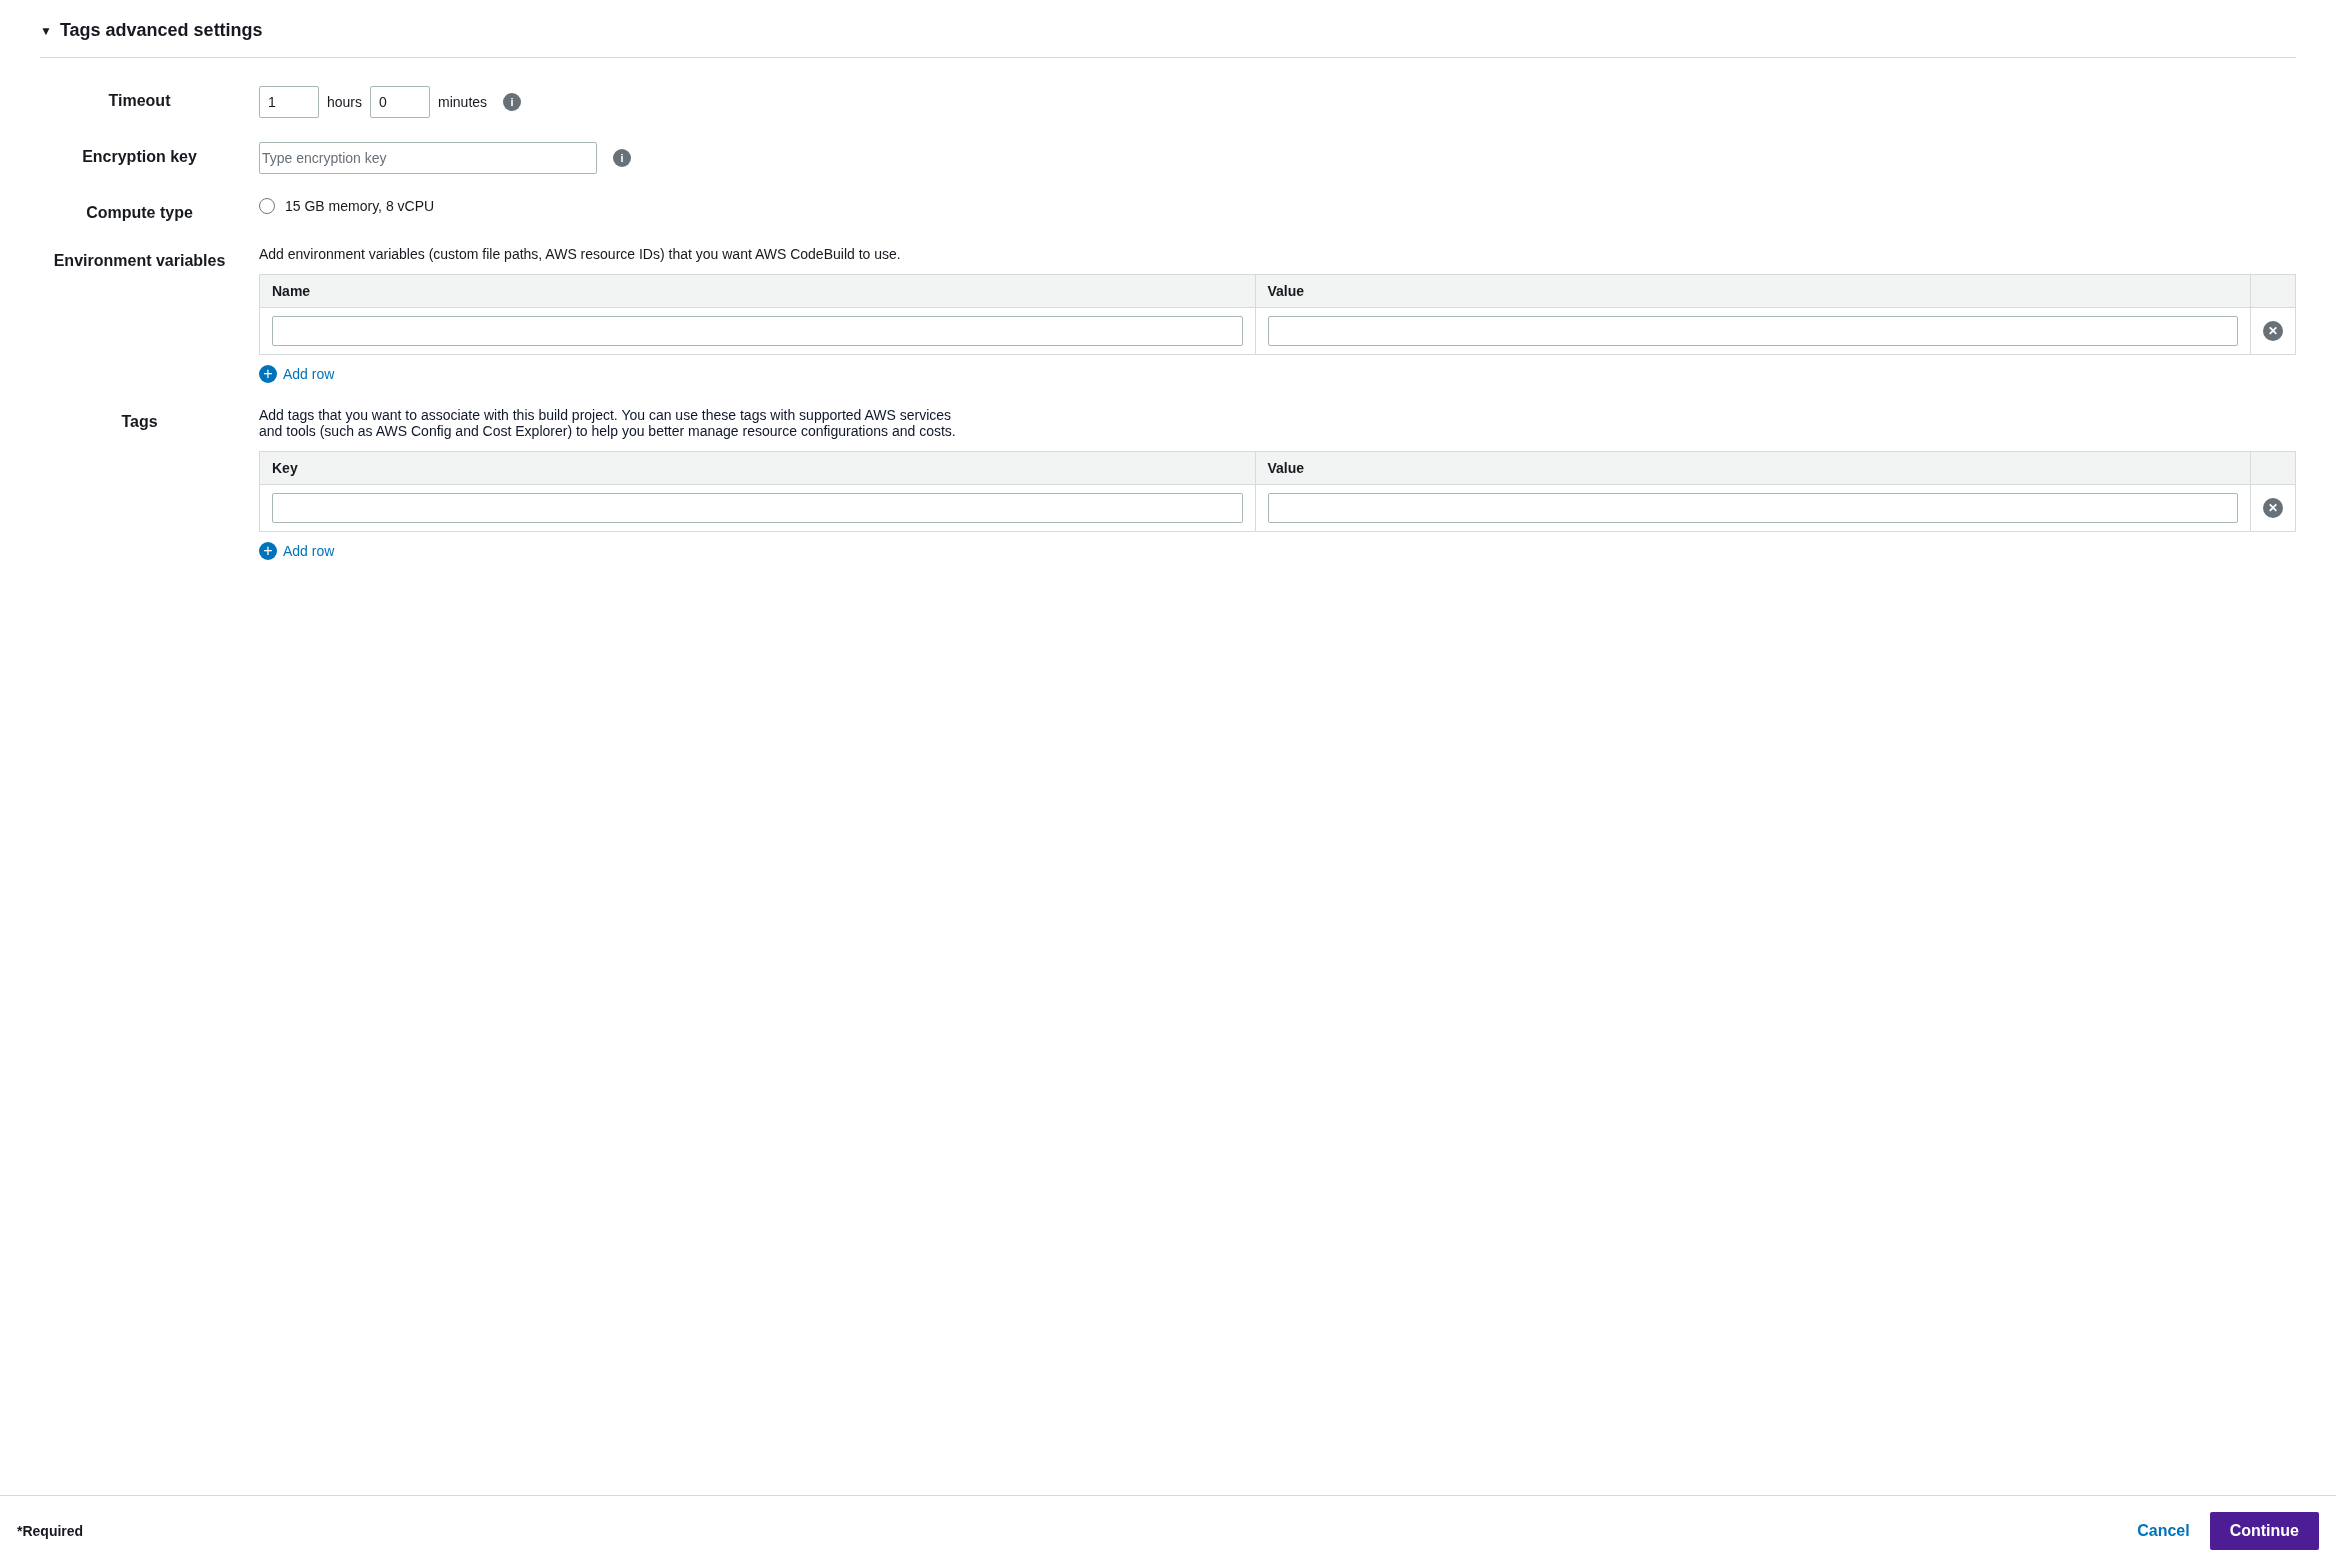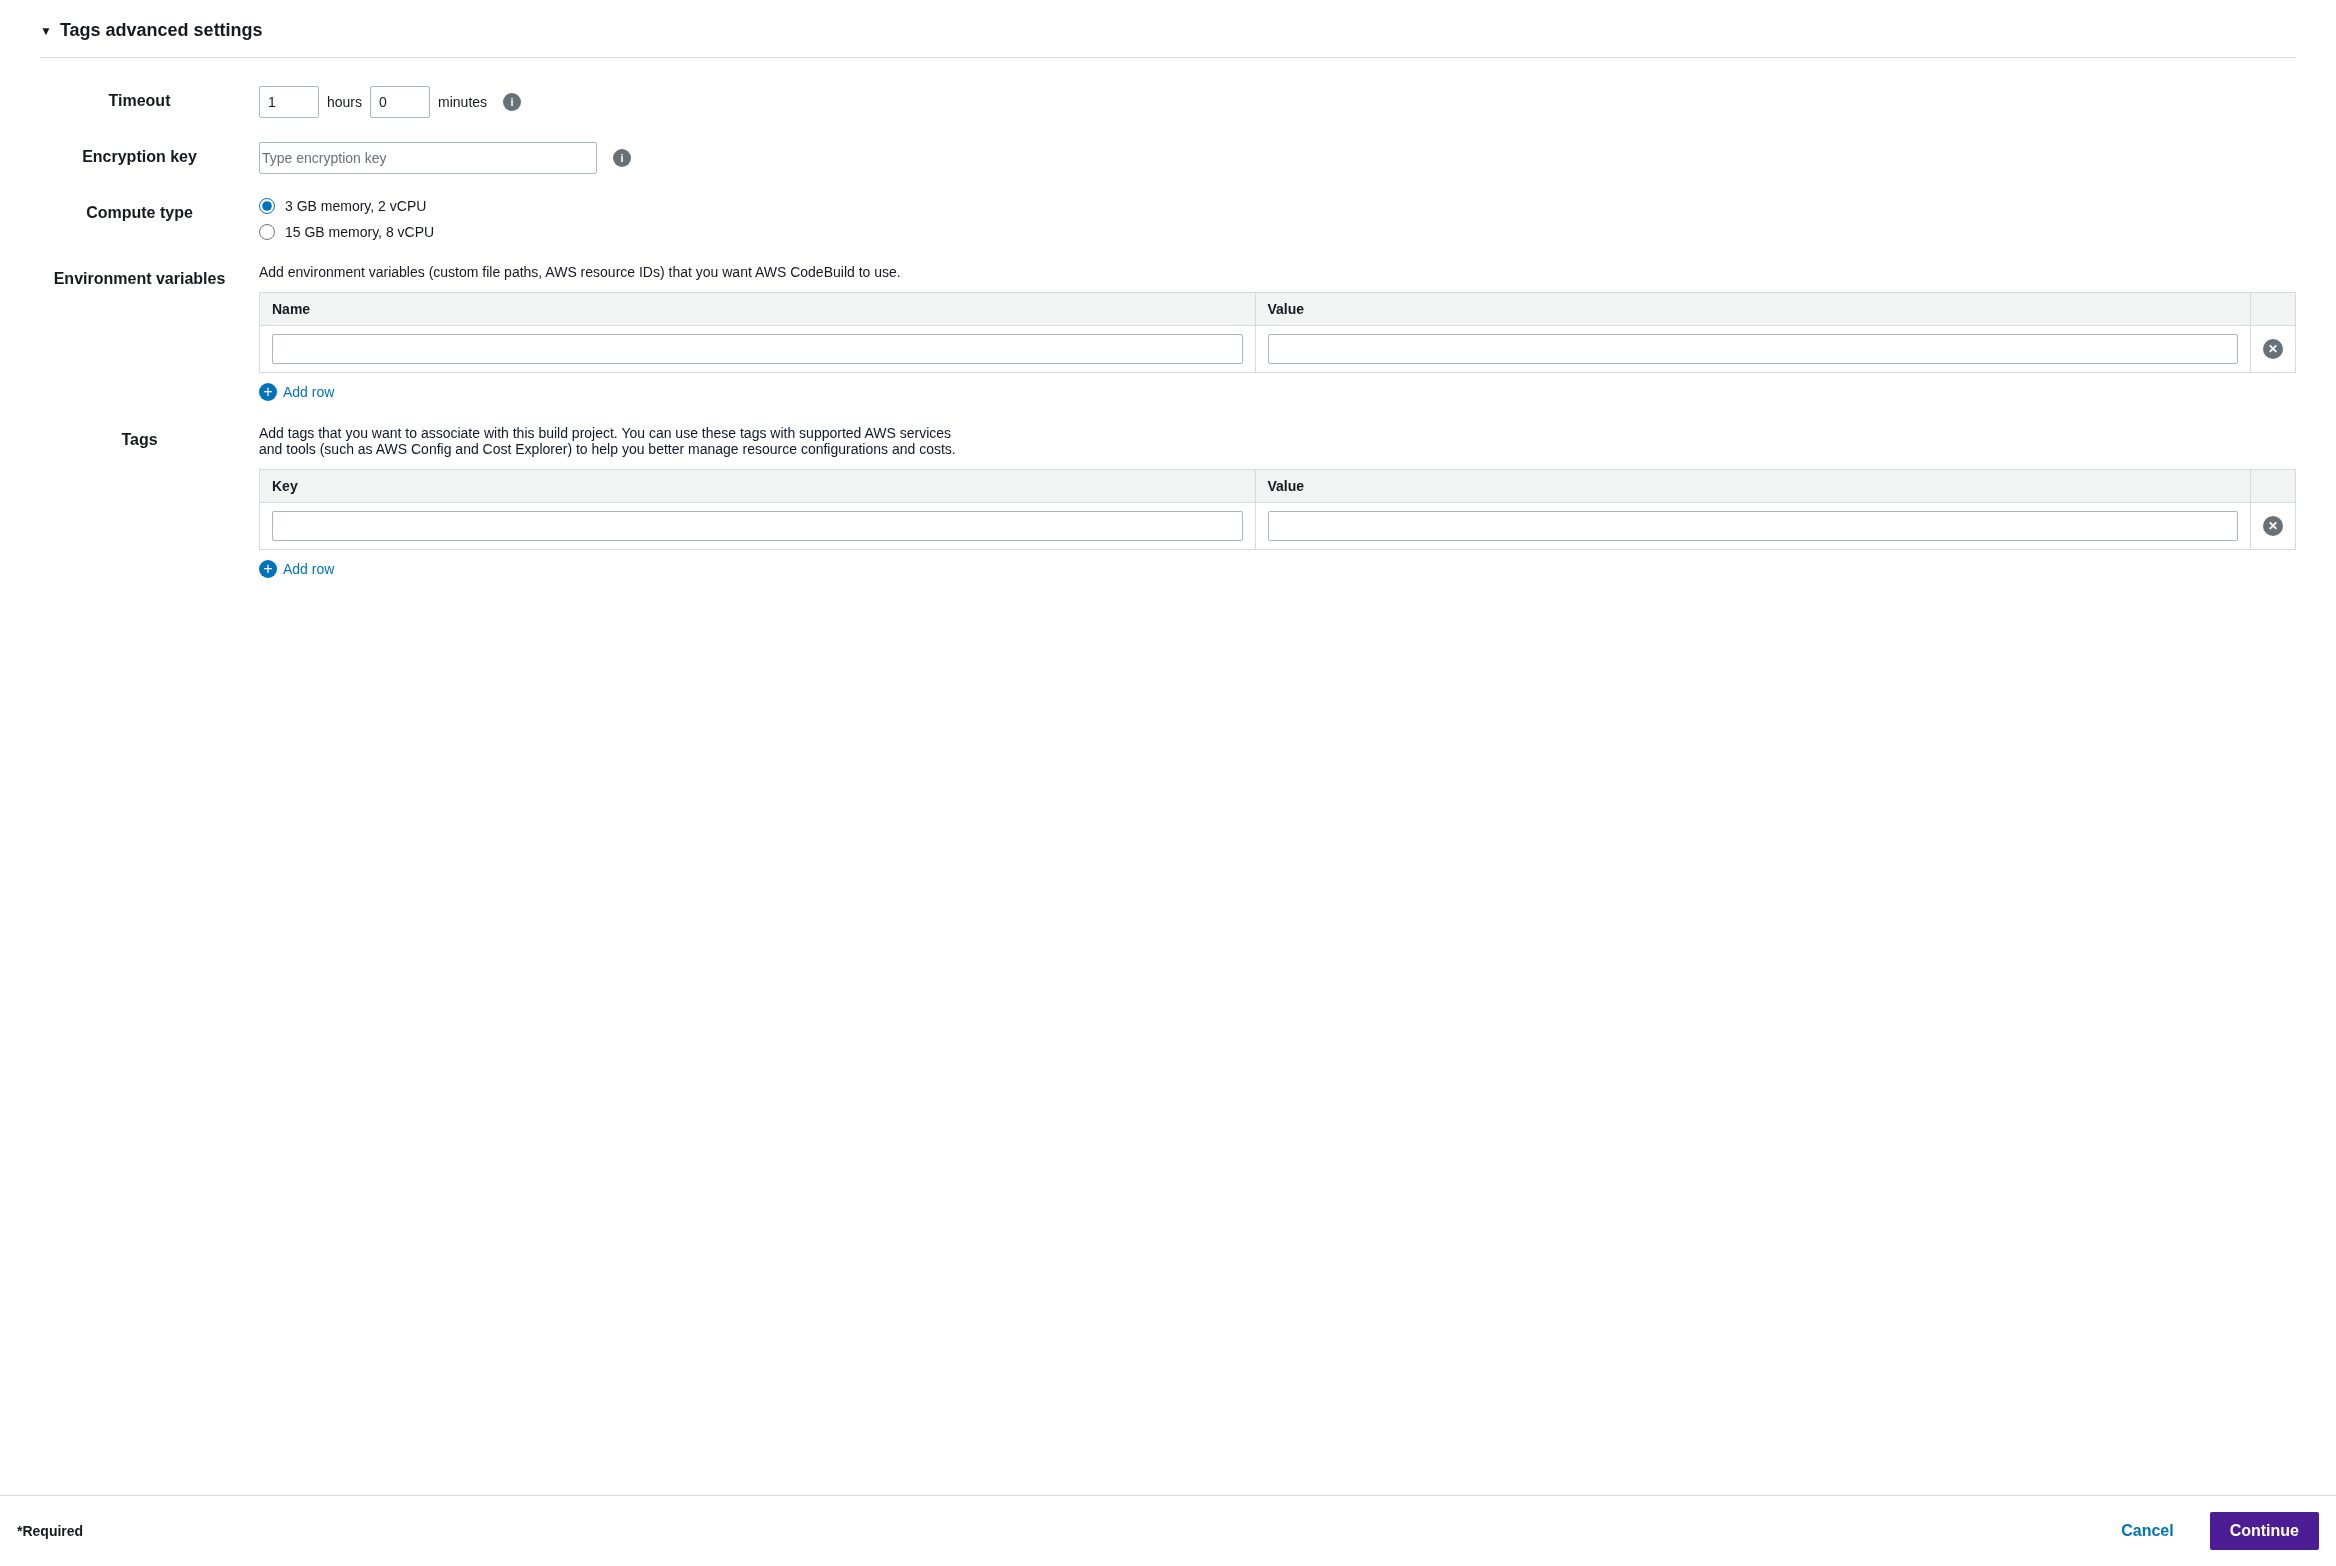--- a/index.html
+++ b/index.html
@@ -271,21 +271,21 @@
     }
 
     .required-note {
       font-size: 14px;
       font-weight: 700;
       color: #16191f;
     }
 
     .footer-actions {
       display: flex;
-      gap: 24px;
+      gap: 8px;
       align-items: center;
     }
 
     .btn-cancel {
       background: none;
       border: none;
       color: #0073bb;
       font-size: 16px;
       font-weight: 700;
       cursor: pointer;
@@ -340,24 +340,20 @@
           <input type="text" class="encryption-key-input" placeholder="Type encryption key" style="">
           <span class="info-icon">i</span>
         </div>
       </div>
     </div>
 
     <div class="form-row">
       <div class="form-label">Compute type</div>
       <div class="form-control">
         <div class="radio-group">
-          <label class="radio-option">
-            <input type="radio" name="compute_type" checked="" style="">
-            <span class="radio-label">3 GB memory, 2 vCPU</span>
-          </label>
           <label class="radio-option">
             <input type="radio" name="compute_type" style="">
             <span class="radio-label">15 GB memory, 8 vCPU</span>
           </label>
         </div>
       </div>
     </div>
 
     <div class="form-row">
       <div class="form-label">Environment variables</div>

